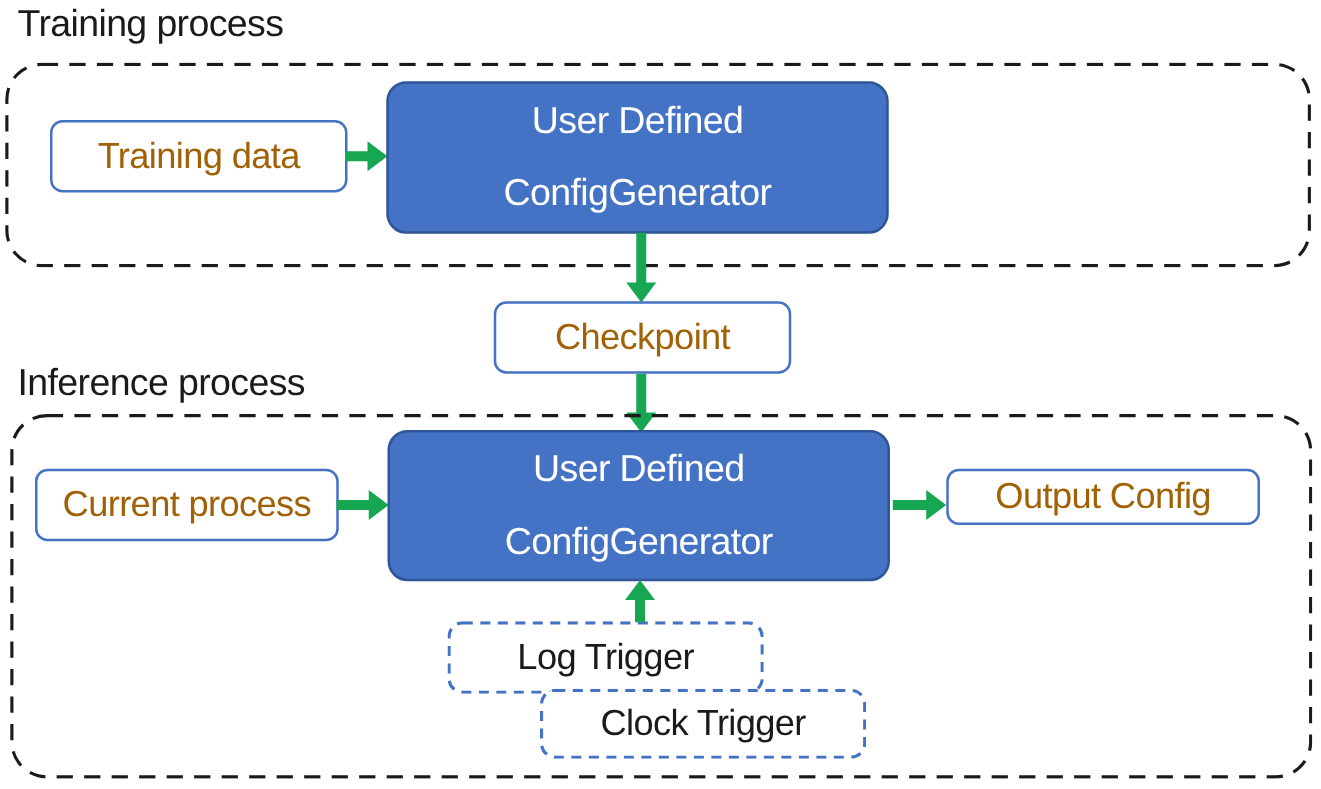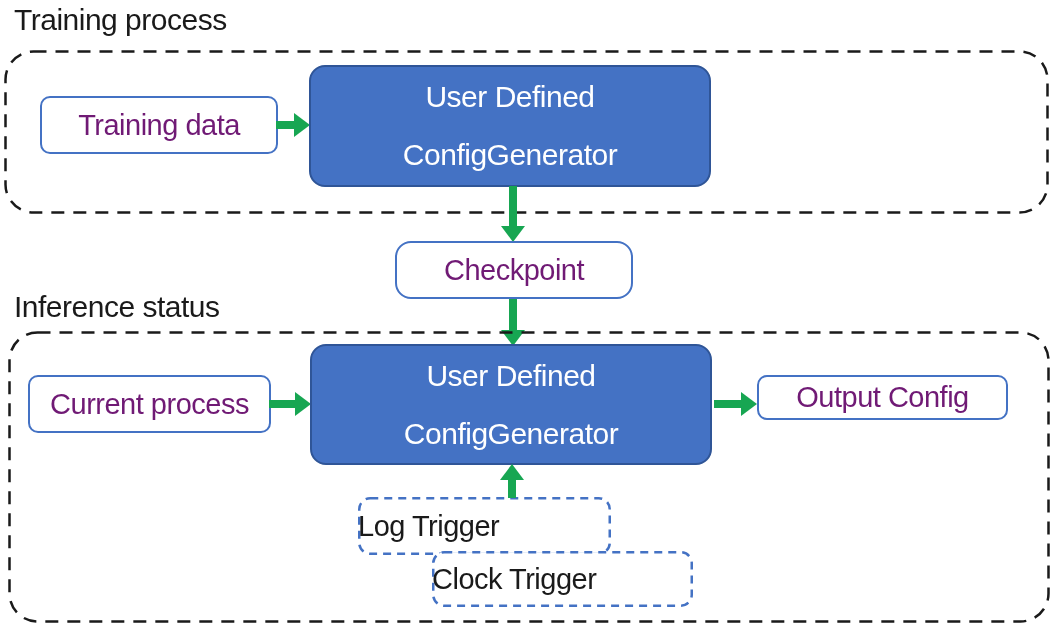--- a/index.html
+++ b/index.html
@@ -29,21 +29,21 @@
   .white-box {
     position: absolute;
     background: #ffffff;
     border: 2px solid #4472C4;
     border-radius: 10px;
     display: flex;
     align-items: center;
     justify-content: center;
     font-size: 29px;
     letter-spacing: -0.5px;
-    color: #701a75;
+    color: #a16207;
     box-sizing: border-box;
     white-space: nowrap;
   }
 
   .blue-box {
     position: absolute;
     background: #4472C4;
     border: 2px solid #2F5597;
     border-radius: 16px;
     display: flex;
@@ -56,21 +56,21 @@
     line-height: 42px;
     box-sizing: border-box;
     text-align: center;
     gap: 16px;
   }
 
   .trigger-box {
     position: absolute;
     display: flex;
     align-items: center;
-    justify-content: flex-start;
+    justify-content: center;
     font-size: 29px;
     letter-spacing: -0.5px;
     color: #1a1a1a;
     white-space: nowrap;
   }
   .trigger-box > svg {
     position: absolute;
     top: 0; left: 0;
   }
   .trigger-box > span { position: relative; }
@@ -100,30 +100,30 @@
   <div class="blue-box" style="left:309px; top:65px; width:402px; height:122px;">
     <span>User Defined</span>
     <span>ConfigGenerator</span>
   </div>
 
   <svg class="arrow" style="left:500px; top:186px;" width="26" height="56">
     <line x1="13" y1="0" x2="13" y2="41" stroke="#17A652" stroke-width="8"></line>
     <polygon points="1,40 25,40 13,56" fill="#17A652"></polygon>
   </svg>
 
-  <div class="white-box" style="left:395px; top:241px; width:238px; height:58px;border-radius:16px;">
+  <div class="white-box" style="left:395px; top:241px; width:238px; height:58px;">
     <span>Checkpoint</span>
   </div>
 
   <svg class="arrow" style="left:500px; top:299px;" width="26" height="47">
     <line x1="13" y1="0" x2="13" y2="32" stroke="#17A652" stroke-width="8"></line>
     <polygon points="1,31 25,31 13,47" fill="#17A652"></polygon>
   </svg>
 
-  <div class="section-label" style="left:14px; top:290px;">Inference status</div>
+  <div class="section-label" style="left:14px; top:290px;">Inference process</div>
 
   <svg class="abs" style="left:8px; top:331px;" width="1042" height="292">
     <rect x="1.5" y="1.5" width="1039" height="289" rx="28" ry="28" fill="none" stroke="#1a1a1a" stroke-width="2.5" stroke-dasharray="13 9"></rect>
   </svg>
 
   <div class="white-box" style="left:28px; top:375px; width:243px; height:58px;">
     <span>Current process</span>
   </div>
 
   <svg class="arrow" style="left:269px; top:391px;" width="42" height="26">

